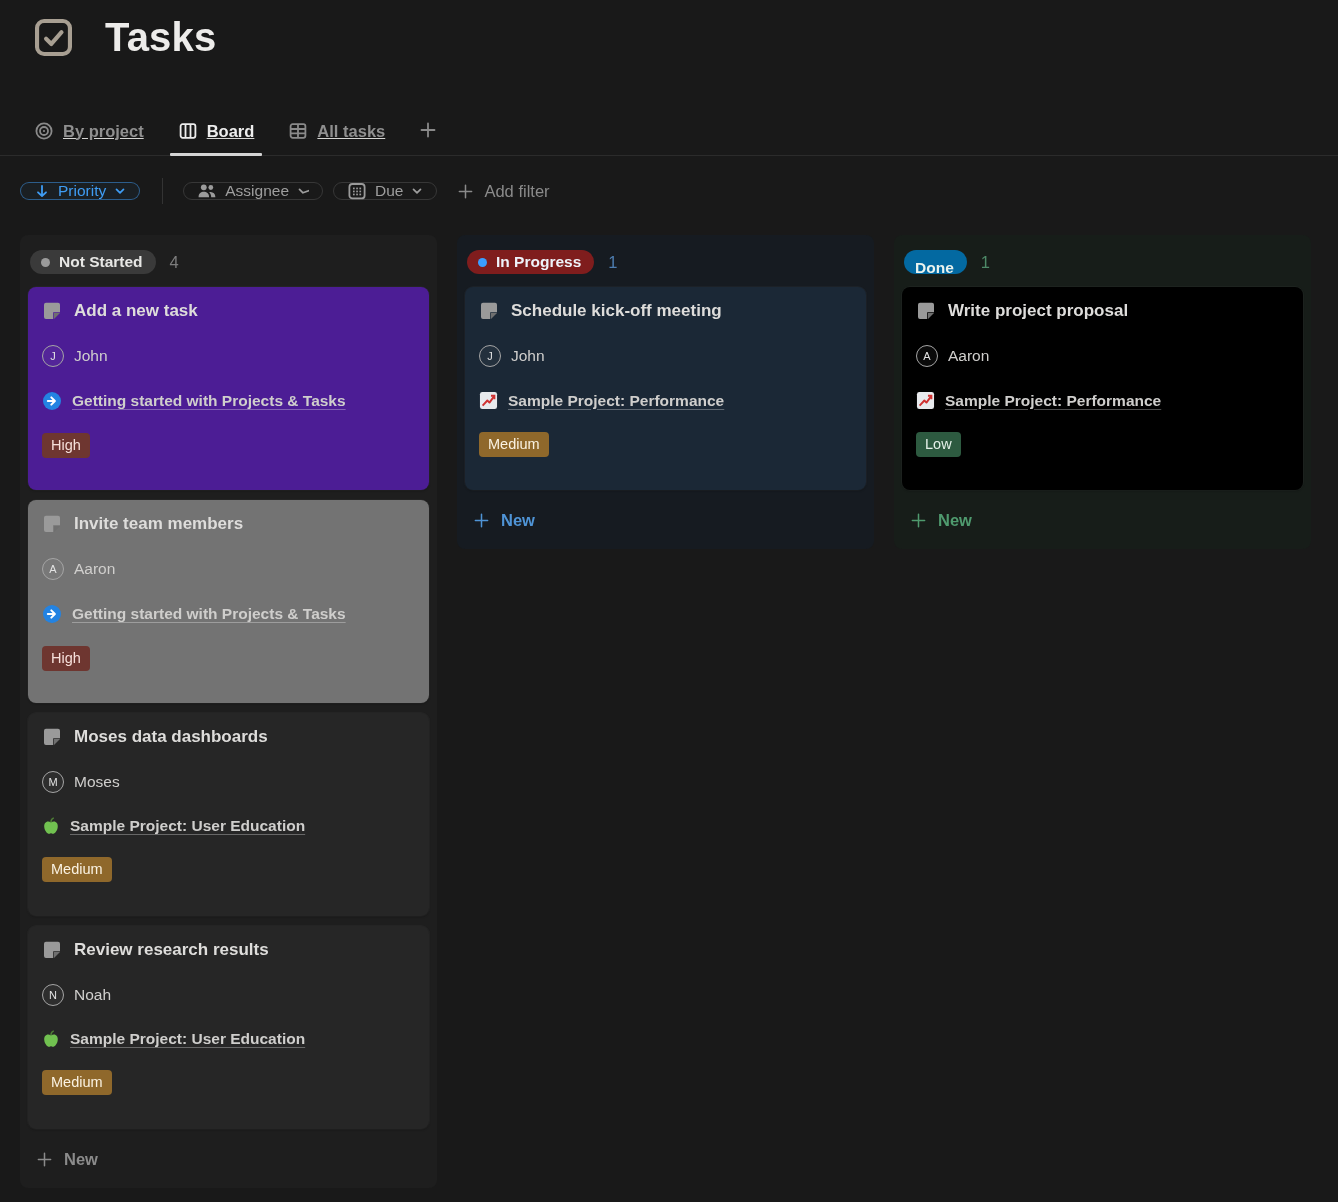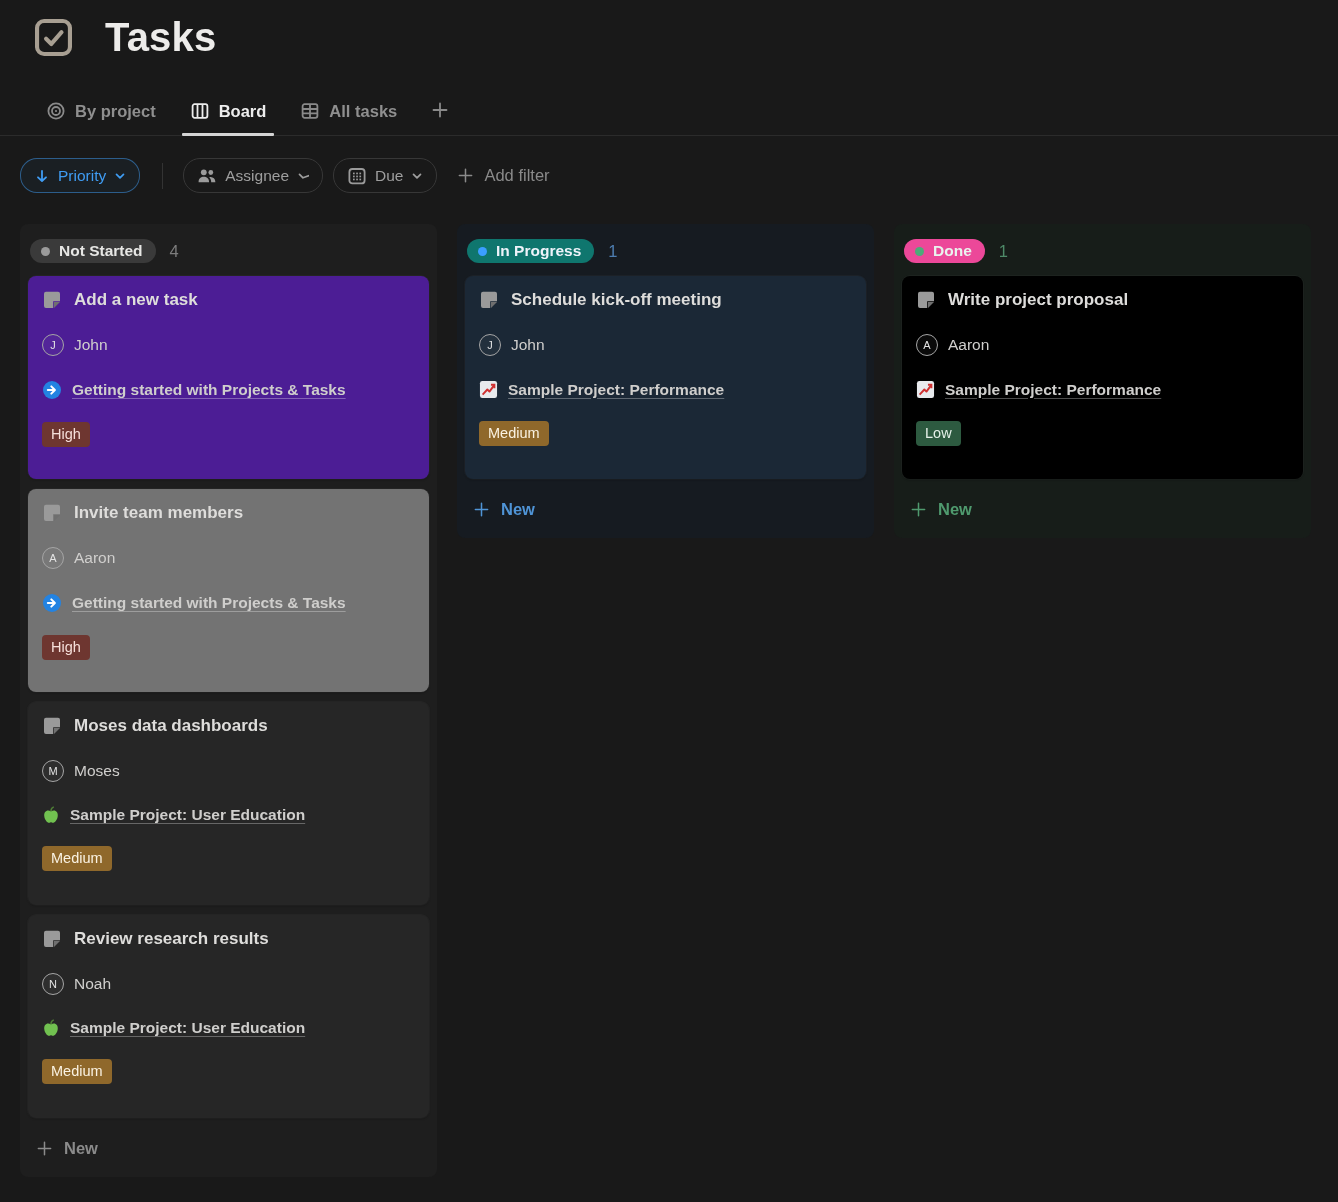--- a/index.html
+++ b/index.html
@@ -11,42 +11,43 @@
     color:#d4d4d2;
     -webkit-font-smoothing:antialiased;
   }
 
   
   .page-header { padding:14px 0 0 30px; display:flex; align-items:center; gap:28px; }
   .page-title { font-size:40px; font-weight:700; color:#edecea; letter-spacing:.2px; }
 
   
   .tabs-row {
-    margin-top:36px; padding:0 0 0 44px;
+    margin-top:56px; padding:0 0 0 32px;
     display:flex; align-items:flex-end; gap:30px;
     border-bottom:1px solid #2b2b2b;
+    text-decoration:underline;
   }
   .tab {
     display:flex; align-items:center; gap:9px;
     font-size:16.5px; font-weight:700; color:#8f8f8f;
     padding:4px 2px 14px 2px; cursor:pointer; position:relative;
   }
   .tab.active { color:#ededed; }
   .tab.active::after {
     content:""; position:absolute; left:-6px; right:-6px; bottom:-1px;
     height:3px; background:#d4d4d4; border-radius:1px;
   }
   .tab .icon, .add-view { display:flex; align-items:center; }
   .add-view { padding:4px 2px 16px 2px; cursor:pointer; }
 
   
   .filter-row { margin-top:22px; padding-left:20px; display:flex; align-items:center; }
   .pill-btn {
     display:flex; align-items:center; gap:8px;
-    height:35px; padding:0 13px; border-radius:17px;
+    height:18px; padding:0 13px; border-radius:17px;
     font-size:15.5px; cursor:pointer; white-space:nowrap;
   }
   .pill-btn.sort {
     color:#3f9cf3; border:1px solid rgba(63,156,243,.5);
     background:rgba(63,156,243,.05);
   }
   .pill-btn.plain { color:#9e9e9e; border:1px solid #373737; margin-right:10px; }
   .toolbar-divider { width:1px; height:26px; background:#333; margin:0 20px 0 22px; }
   .add-filter {
     display:flex; align-items:center; gap:10px; margin-left:10px;
@@ -346,21 +347,21 @@
         <svg width="17" height="17" viewBox="0 0 18 18" stroke="currentColor" stroke-width="1.6" stroke-linecap="round" fill="none">
           <path d="M9 2.5v13M2.5 9h13"></path>
         </svg>
       </span>
       <span class="new-label">New</span>
     </div>
   </section>
 
   <section class="column" style="background: rgb(22, 27, 33);">
     <div class="column-header">
-      <span class="status-pill" style="background: #0f766e;">
+      <span class="status-pill" style="background: #7f1d1d;">
         <span class="dot" style="background: rgb(59, 158, 255);"></span>
         <span class="status-label" style="color: rgb(238, 243, 250);">In Progress</span>
       </span>
       <span class="count" style="color: rgb(77, 125, 176);">1</span>
     </div>
     <div class="cards">
   <article class="card" style="background: rgb(27, 40, 54);">
     <div class="card-title-row">
       <span class="icon">
         <svg width="20" height="20" viewBox="0 0 20 20">
@@ -396,21 +397,21 @@
         <svg width="17" height="17" viewBox="0 0 18 18" stroke="currentColor" stroke-width="1.6" stroke-linecap="round" fill="none">
           <path d="M9 2.5v13M2.5 9h13"></path>
         </svg>
       </span>
       <span class="new-label">New</span>
     </div>
   </section>
 
   <section class="column" style="background: rgb(23, 29, 25);">
     <div class="column-header">
-      <span class="status-pill" style="background: #ec4899;">
+      <span class="status-pill" style="background: #0369a1; flex-direction: column;">
         <span class="dot" style="background: rgb(76, 171, 121);"></span>
         <span class="status-label" style="color: rgb(234, 243, 238);">Done</span>
       </span>
       <span class="count" style="color: rgb(78, 138, 104);">1</span>
     </div>
     <div class="cards">
   <article class="card" style="background: #000000;">
     <div class="card-title-row">
       <span class="icon">
         <svg width="20" height="20" viewBox="0 0 20 20">

